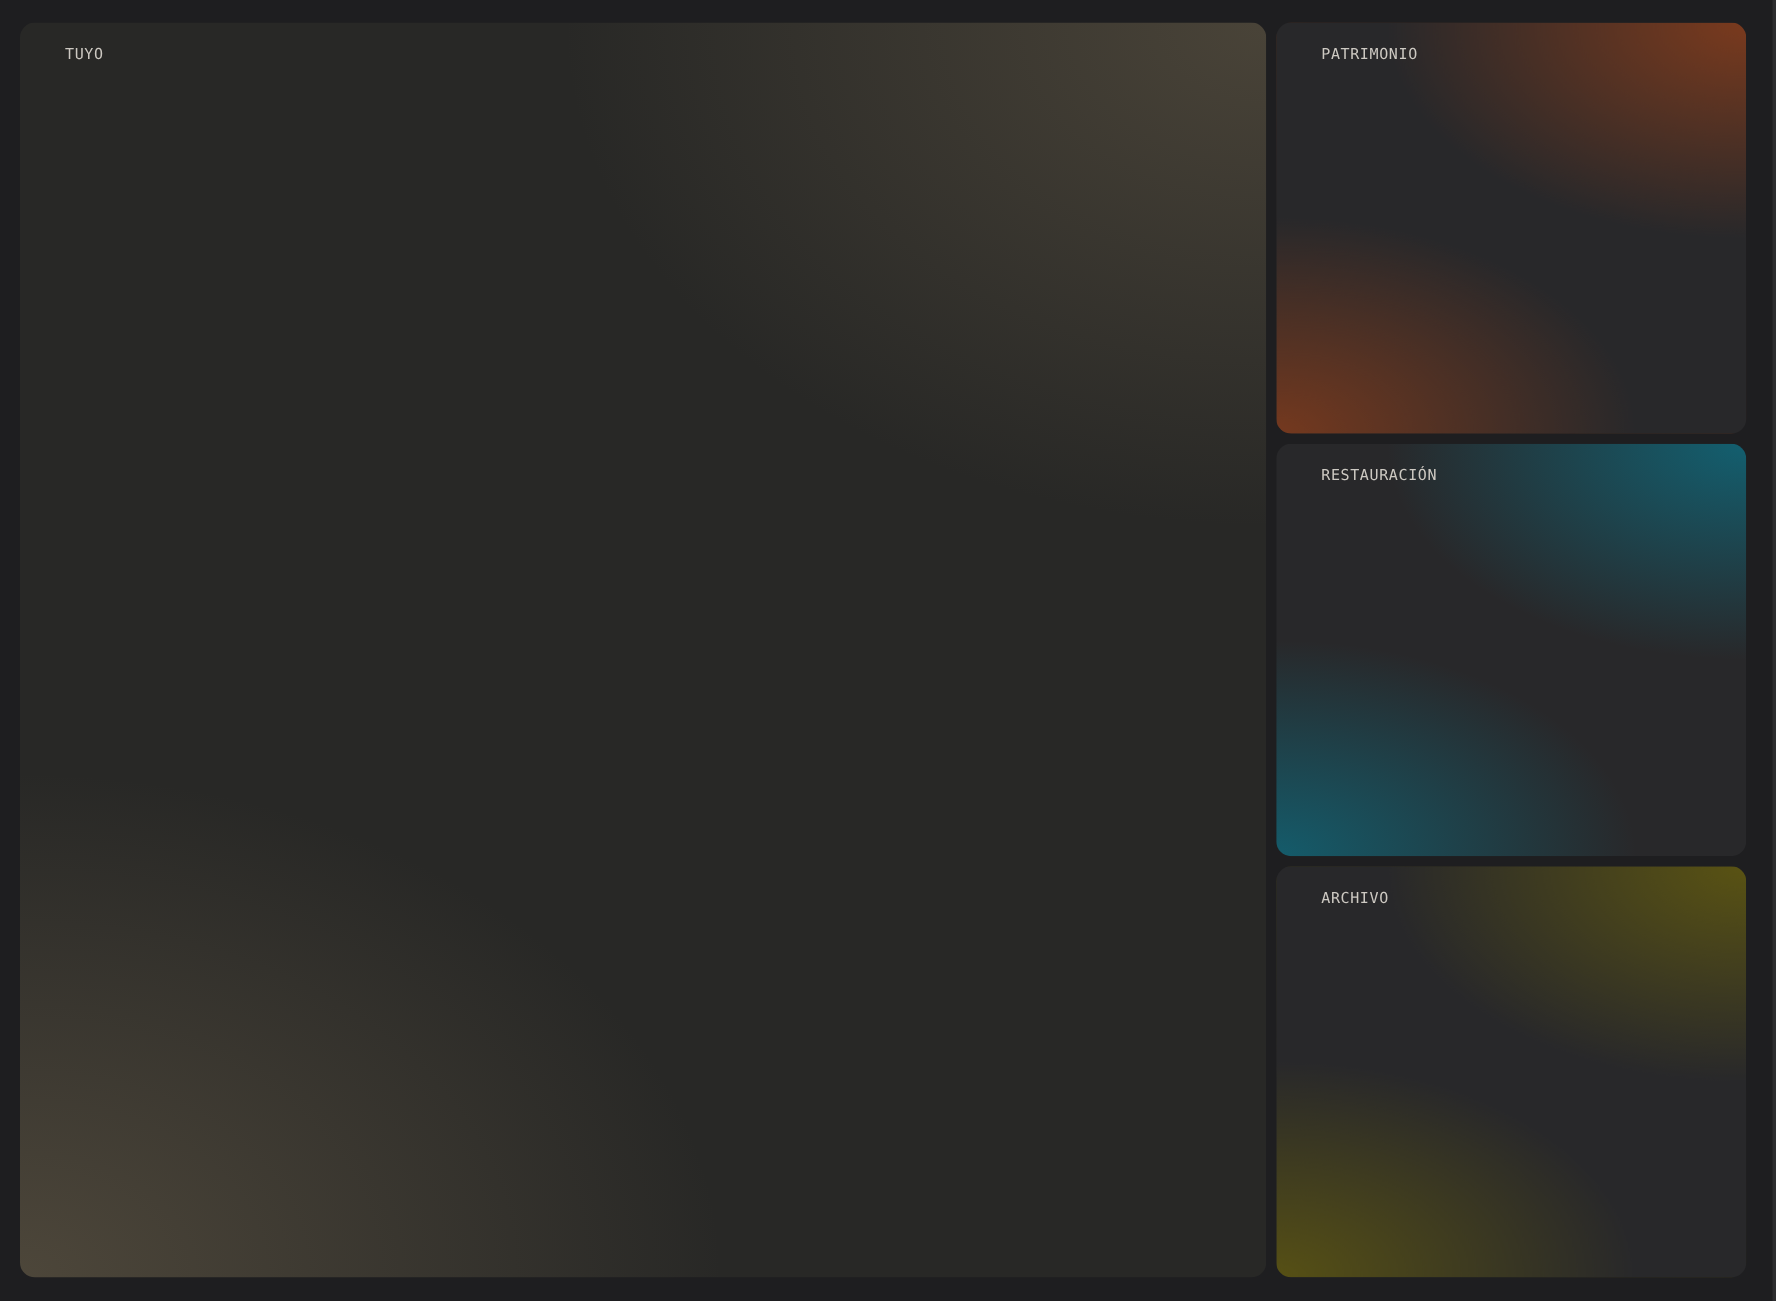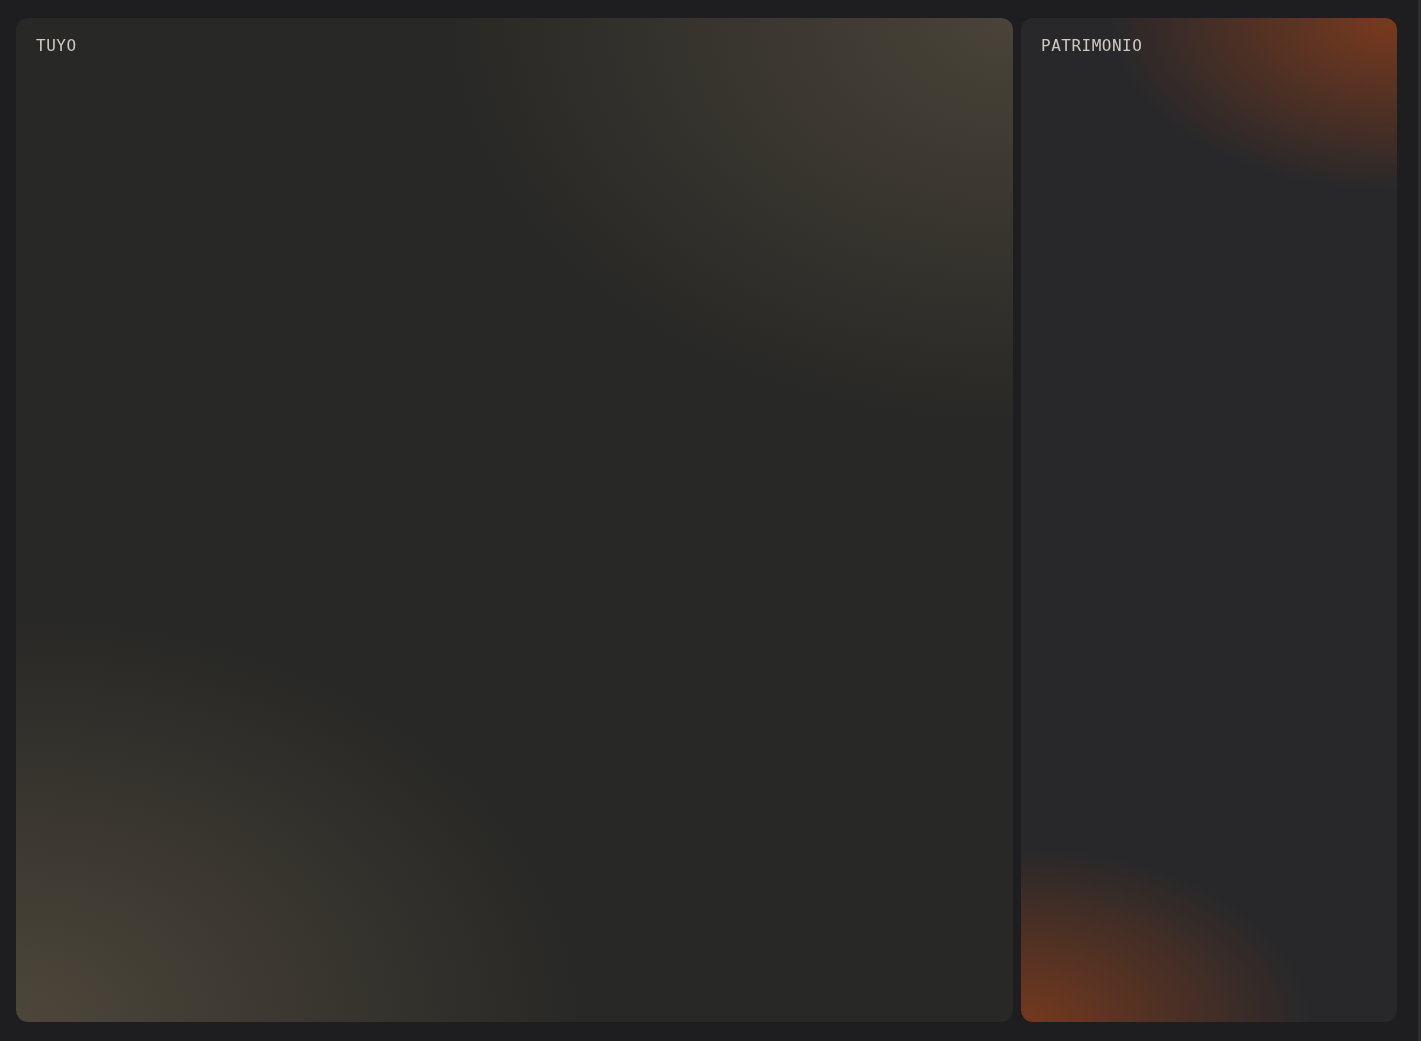--- a/index.html
+++ b/index.html
@@ -31,22 +31,22 @@
   }
   .card {
     flex: 1;
     border-radius: 12px;
     position: relative;
     background: #28282a;
     cursor: pointer;
   }
   .tile-label {
     position: absolute;
-    top: 18px; left: 20px;
-    font-size: 16px;
+    top: 18px; left: 36px;
+    font-size: 12px;
     letter-spacing: 0.5px;
     color: #cdc9c2;
     user-select: none;
     white-space: nowrap;
     text-align: center;
   }
   .scrollbar {
     position: absolute;
     top: 0; right: 0;
     width: 3px; height: 1041px;
@@ -63,19 +63,25 @@
     <span class="tile-label">TUYO</span>
   </div>
 
   <div class="right-col">
 
     <div class="card" style="background: radial-gradient(400px 240px at 100% 0%, rgba(172, 69, 22, 0.62) 0%, rgba(172, 69, 22, 0) 72%), radial-gradient(400px 240px at 0% 100%, rgba(172, 69, 22, 0.58) 0%, rgba(172, 69, 22, 0) 72%), rgb(40, 40, 42);">
       <span class="tile-label">PATRIMONIO</span>
     </div>
 
 
+    <div class="card" style="background: radial-gradient(400px 240px at 100% 0%, rgba(6, 129, 154, 0.62) 0%, rgba(6, 129, 154, 0) 72%), radial-gradient(400px 240px at 0% 100%, rgba(6, 129, 154, 0.58) 0%, rgba(6, 129, 154, 0) 72%), rgb(40, 40, 42);">
+      <span class="tile-label">RESTAURACIÓN</span>
+    </div>
 
+    <div class="card" style="background: radial-gradient(400px 240px at 100% 0%, rgba(120, 109, 5, 0.62) 0%, rgba(120, 109, 5, 0) 72%), radial-gradient(400px 240px at 0% 100%, rgba(120, 109, 5, 0.58) 0%, rgba(120, 109, 5, 0) 72%), rgb(40, 40, 42);">
+      <span class="tile-label">ARCHIVO</span>
+    </div>
 
 
   </div>
 
   <div class="scrollbar"></div>
 </div>
 
 </body></html>

